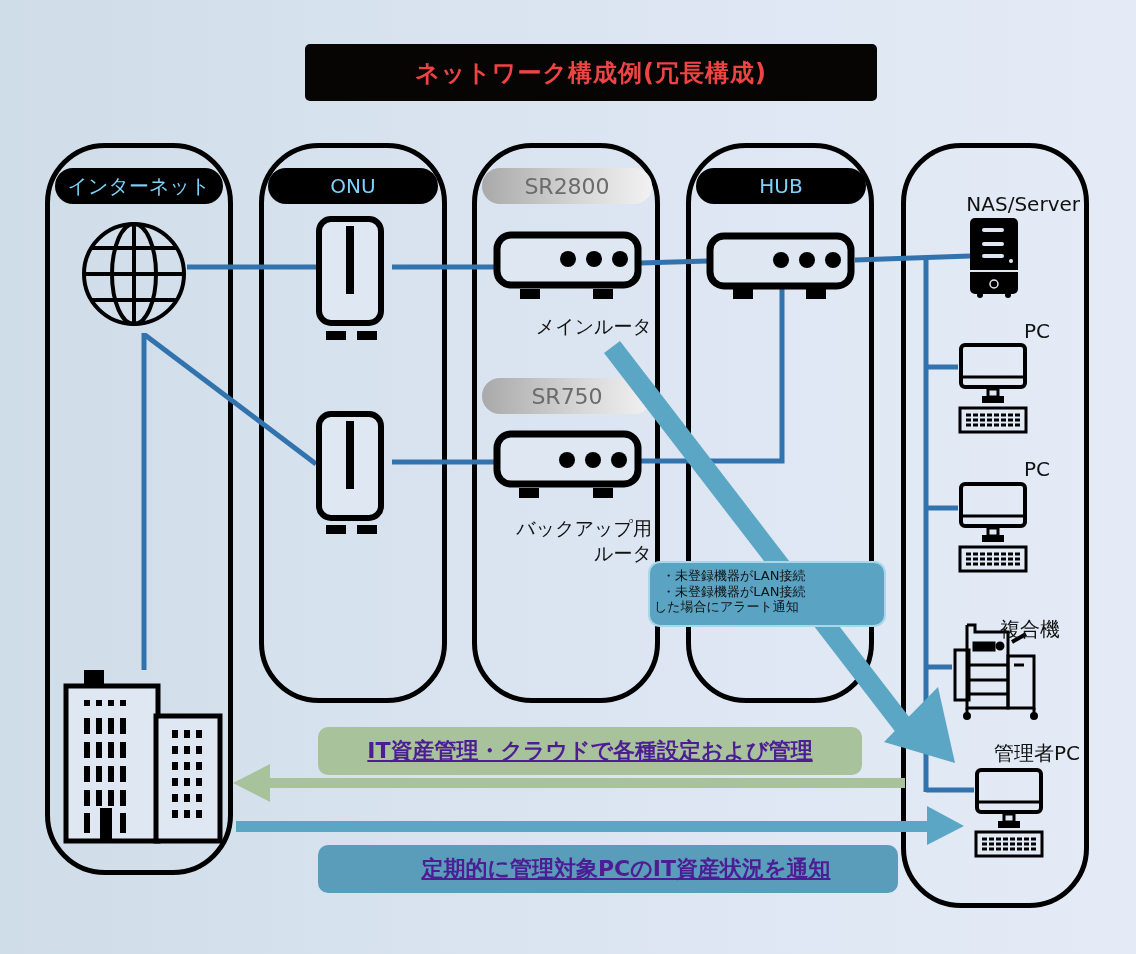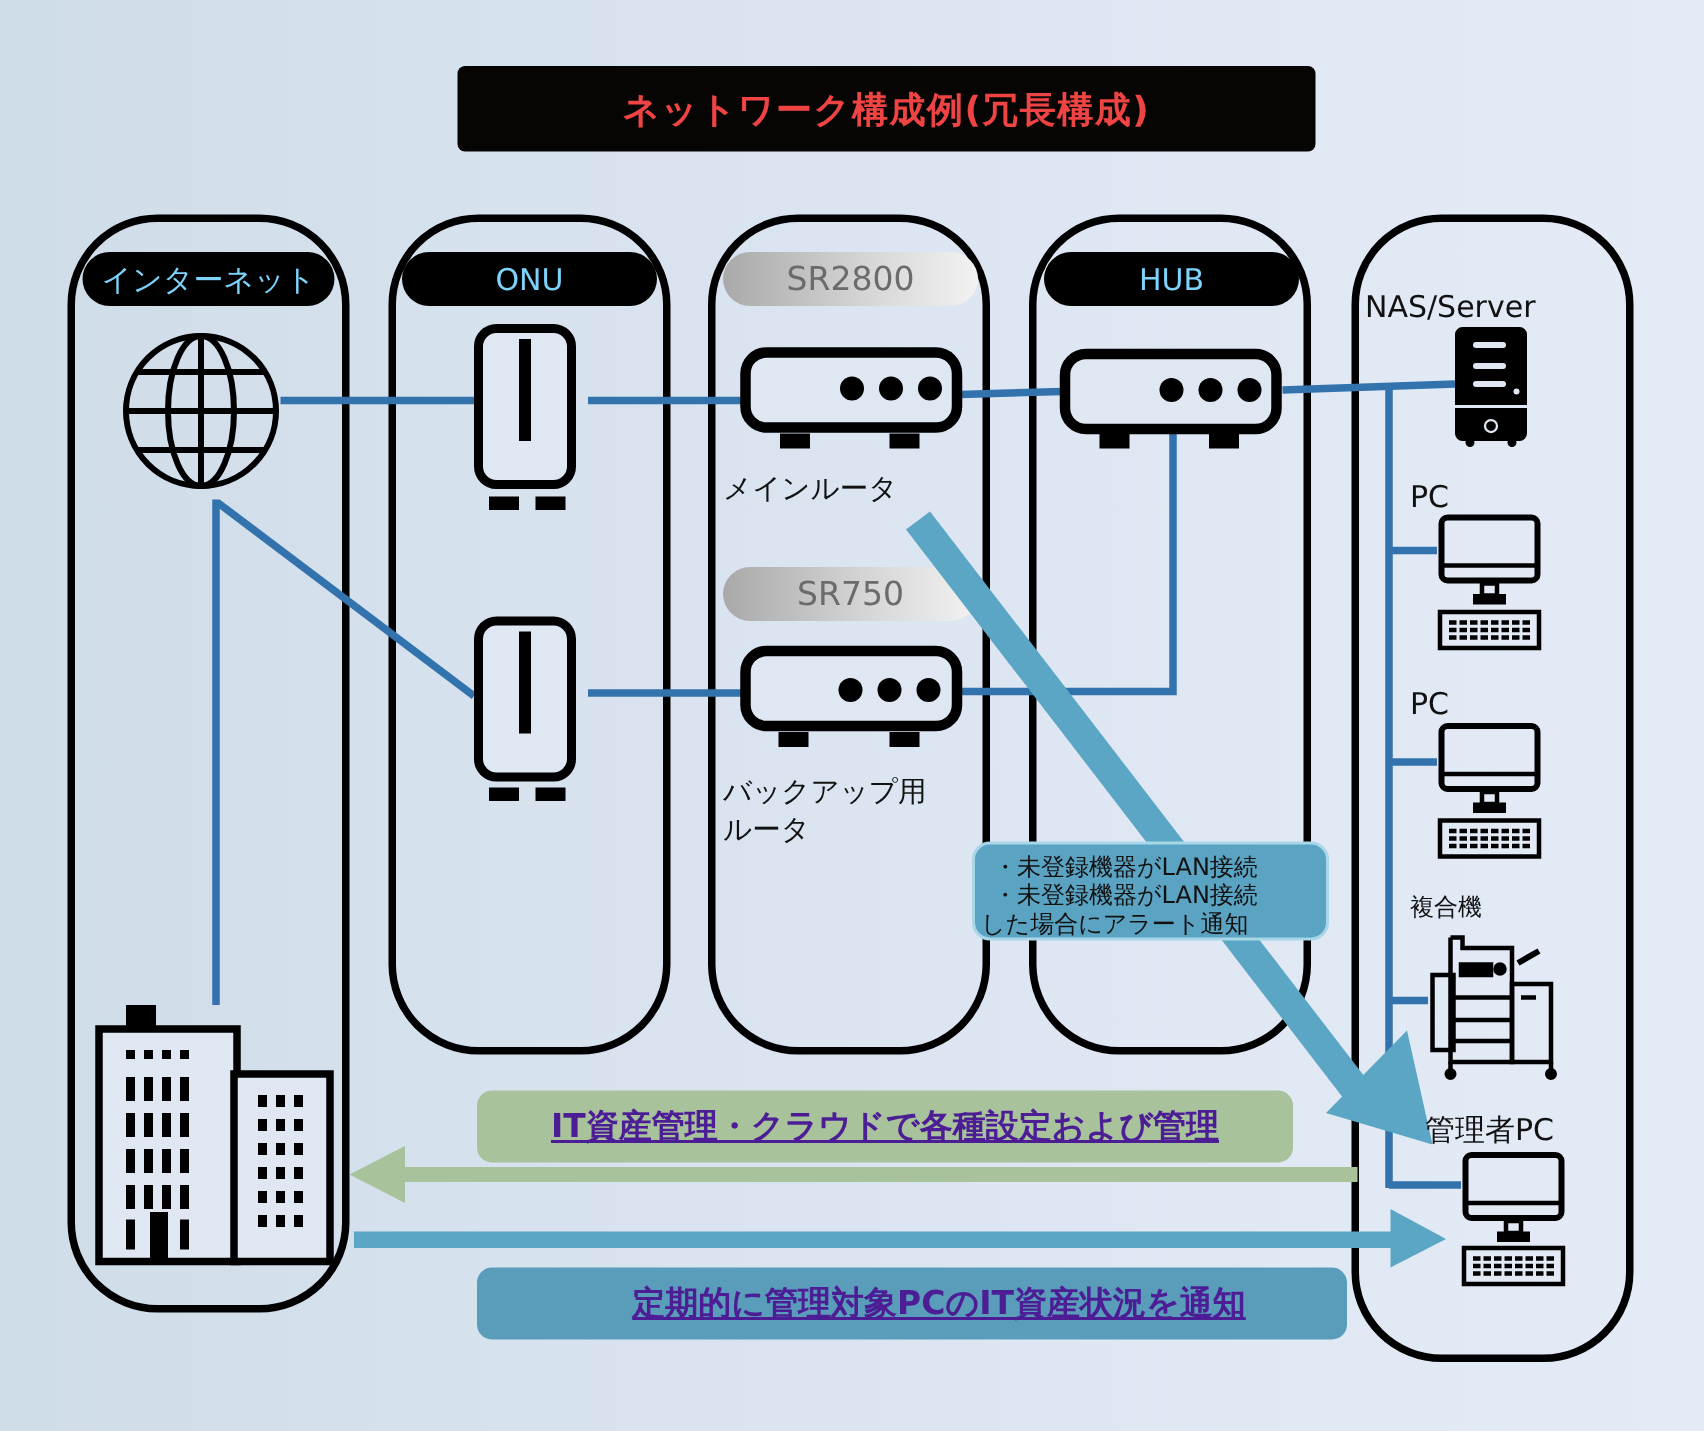--- a/index.html
+++ b/index.html
@@ -17,25 +17,25 @@
   .col {
     position:absolute; border:5px solid #000; border-radius:60px;
     box-sizing:border-box;
   }
   .pill {
     position:absolute; height:36px; border-radius:18px; display:flex; align-items:center; justify-content:center;
     font-size:20px;
   }
   .pill.dark { background:#000; color:#7dd3fc; }
   .pill.gray { background:linear-gradient(90deg,#a9a9a9 0%,#d8d8d8 60%,#f2f2f2 100%); color:#6b6b6b; font-size:22px; }
-  .label { position:absolute; font-size:19px; color:#111; text-align:left; line-height:1.3; }
+  .label { position:absolute; font-size:19px; color:#111; text-align:right; line-height:1.3; }
   .callout {
     position:absolute; left:648px; top:561px; width:238px; height:66px;
     background:#5aa3c2; border:2px solid #a9d7ea; border-radius:12px; box-sizing:border-box;
-    font-size:16px; line-height:1.2; color:#111; padding:5px 0 0 12px;
+    font-size:13px; line-height:1.2; color:#111; padding:5px 0 0 12px;
   }
   .callout div { white-space:nowrap; }
   .callout .cont { margin-left:-8px; }
   .band {
     position:absolute; height:48px; border-radius:10px; display:flex; align-items:center; justify-content:center;
     font-size:22px; color:#4c1d95; font-weight:bold;text-decoration:underline;
   }
   .band.green { left:318px; top:727px; width:544px; background:#a8c29c; }
   .band.blue  { left:318px; top:845px; width:544px; background:#5a9dbb;padding-left:36px; }
   svg { position:absolute; left:0; top:0; }
@@ -252,21 +252,21 @@
   </g>
 </svg>
 
 <div class="label" style="left:482px;top:314px;width:170px;">メインルータ</div>
 <div class="label" style="left:482px;top:516px;width:170px;">バックアップ用</div>
 <div class="label" style="left:482px;top:541px;width:170px;">ルータ</div>
 
 <div class="label" style="left:910px;top:191px;width:170px;font-size:20px;">NAS/Server</div>
 <div class="label" style="left:940px;top:318px;width:110px;font-size:20px;">PC</div>
 <div class="label" style="left:940px;top:456px;width:110px;font-size:20px;">PC</div>
-<div class="label" style="left:940px;top:595px;width:120px;font-size:16px;">複合機</div>
+<div class="label" style="left:940px;top:616px;width:120px;font-size:20px;">複合機</div>
 <div class="label" style="left:950px;top:740px;width:130px;font-size:20px;">管理者PC</div>
 
 <div class="callout">
   <div>・未登録機器がLAN接続</div>
   <div>・未登録機器がLAN接続</div>
   <div class="cont">した場合にアラート通知</div>
 </div>
 
 <div class="band green">IT資産管理・クラウドで各種設定および管理</div>
 <div class="band blue">定期的に管理対象PCのIT資産状況を通知</div>

